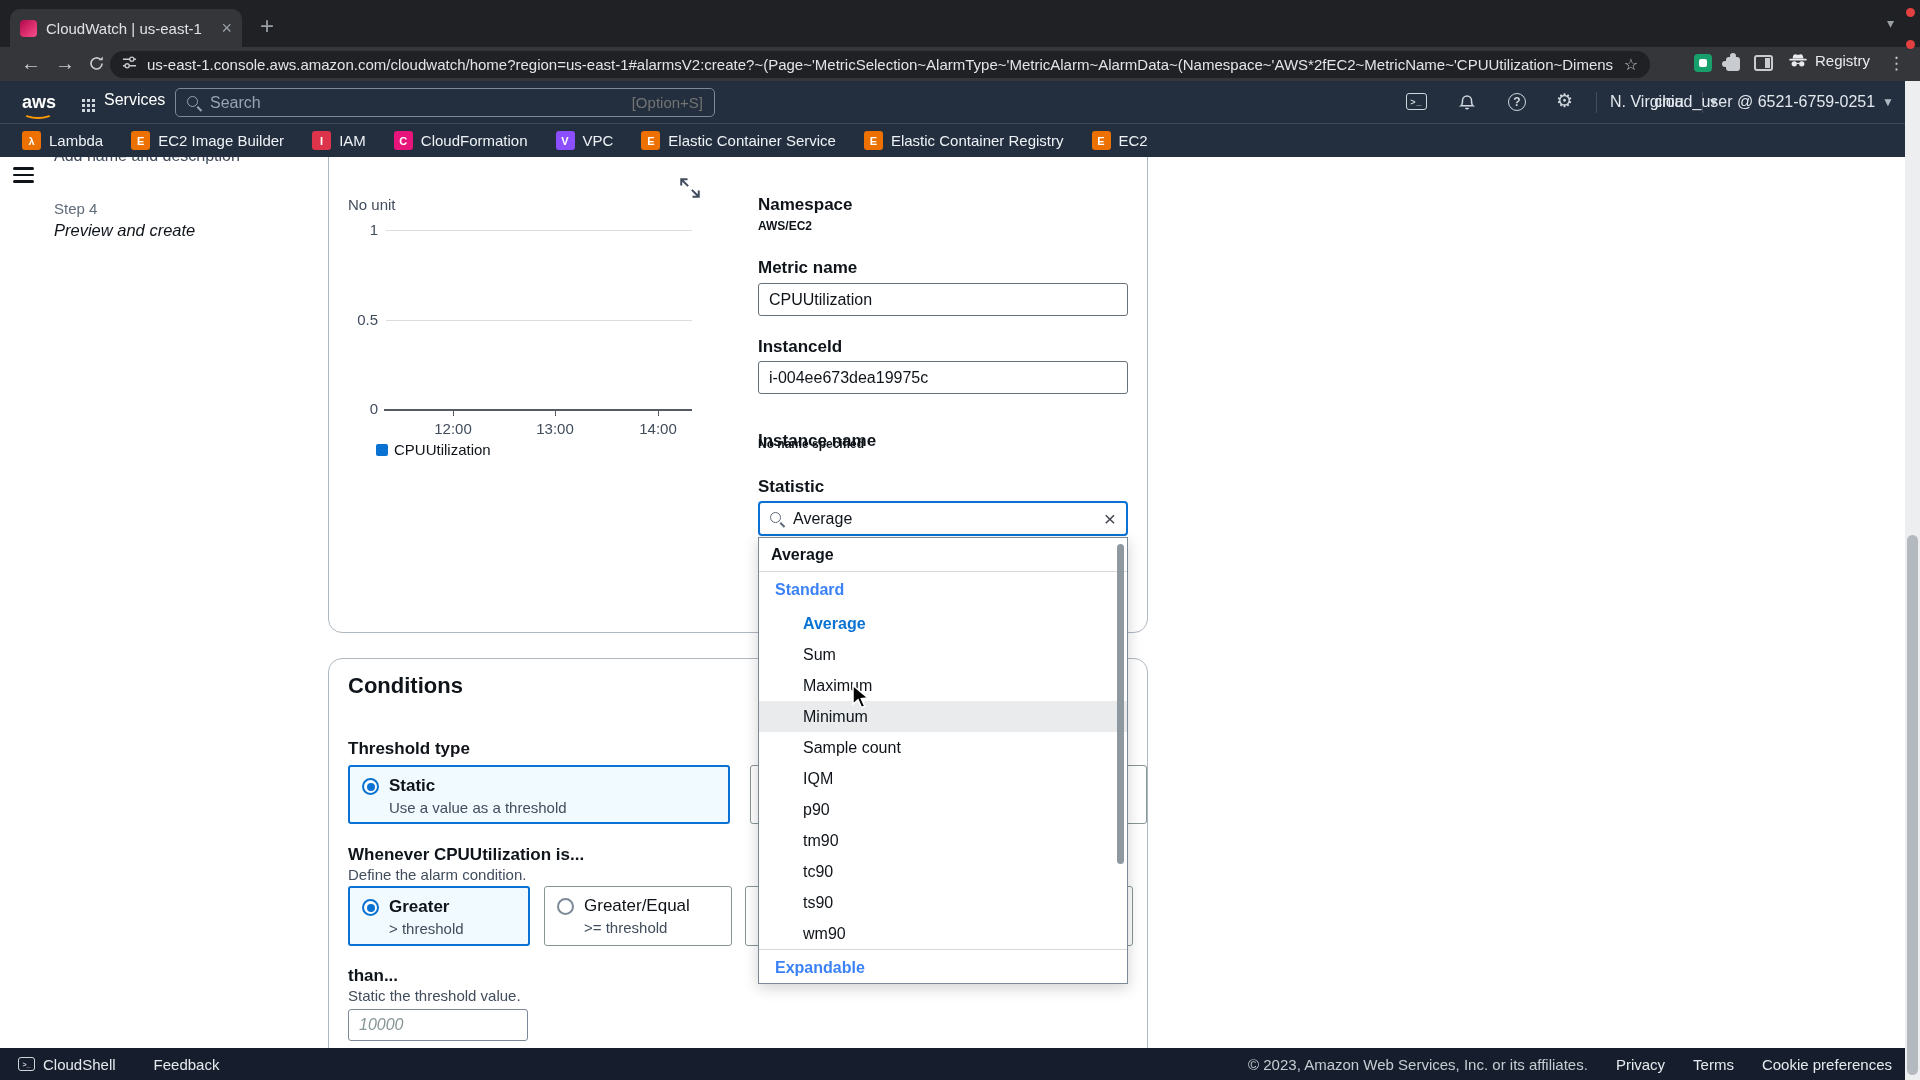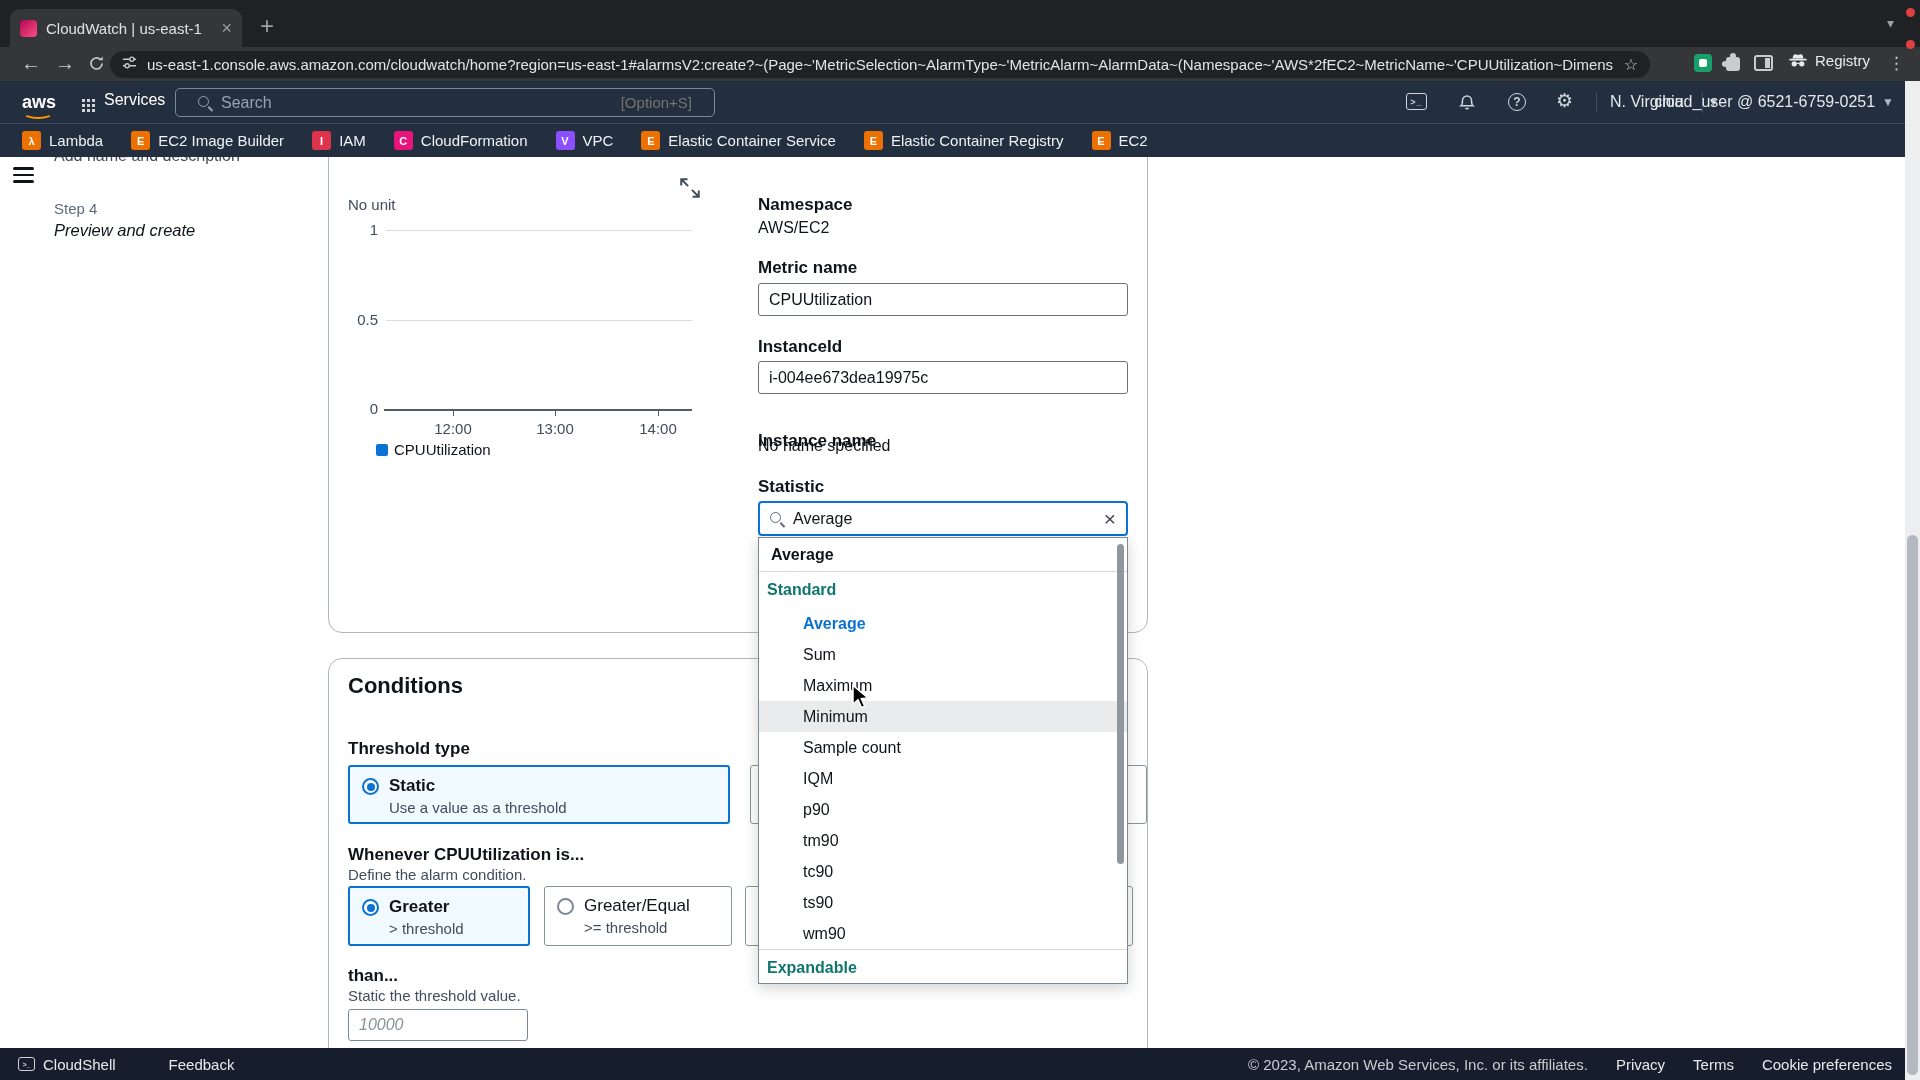--- a/index.html
+++ b/index.html
@@ -31,21 +31,21 @@
   .sidepanel::after { content:""; position:absolute; right:1px; top:1px; bottom:1px; width:5px; background:#c8ccd0; }
   .incog { position:absolute; left:1788px; top:52px; display:flex; align-items:center; gap:7px; color:#e8eaed; font-size:15px; z-index:16; }
   .kebab { position:absolute; left:1888px; top:53px; color:#c8ccd0; font-size:17px; z-index:16; }
 
   
   .awsnav { position:absolute; left:0; top:81px; width:1920px; height:43px; background:#232f3e; border-bottom:1px solid #3d4b5e; z-index:10; }
   .aws-logo { position:absolute; left:22px; top:92px; color:#fff; font-weight:700; font-size:18px; z-index:11; }
   .aws-logo::after { content:""; position:absolute; left:1px; right:3px; bottom:-6px; height:8px; border:2px solid transparent; border-bottom-color:#ff9900; border-radius:50%; }
   .services { position:absolute; left:82px; top:91px; display:flex; align-items:center; gap:9px; color:#fff; font-size:16px; z-index:11; }
   .grid9 { width:3px; height:3px; background:#cfd6dd; box-shadow:5px 0 #cfd6dd,10px 0 #cfd6dd,0 5px #cfd6dd,5px 5px #cfd6dd,10px 5px #cfd6dd,0 10px #cfd6dd,5px 10px #cfd6dd,10px 10px #cfd6dd; margin-right:10px; }
-  .nav-search { position:absolute; left:175px; top:88px; width:540px; height:29px; border:1px solid #7d8998; border-radius:5px; display:flex; align-items:center; padding:0 22px; gap:9px; z-index:11; }
+  .nav-search { position:absolute; left:175px; top:88px; width:540px; height:29px; border:1px solid #7d8998; border-radius:5px; display:flex; align-items:center; padding:0 11px; gap:9px; z-index:11; }
   .nav-search .ph { color:#95a3b2; font-size:16px; flex:1; }
   .nav-search .sc { color:#737373; font-size:15px; }
   .mag { width:14px; height:14px; position:relative; display:inline-block; flex:none; }
   .mag::before { content:""; position:absolute; left:0; top:0; width:9px; height:9px; border:1.7px solid #95a3b2; border-radius:50%; }
   .mag::after { content:""; position:absolute; left:10.5px; top:10.5px; width:6px; height:1.8px; background:#95a3b2; transform:rotate(45deg); transform-origin:0 0; }
   .mag.dark::before { border-color:#5f6b7a; } .mag.dark::after { background:#5f6b7a; }
   .nav-ico { position:absolute; top:93px; z-index:11; color:#cfd6dd; }
   .term { width:21px; height:17px; border:1.6px solid #cfd6dd; border-radius:3px; color:#cfd6dd; font-size:9px; font-weight:700; display:flex; align-items:center; justify-content:center; letter-spacing:1px; }
   .helpc { width:18px; height:18px; border:1.6px solid #cfd6dd; border-radius:50%; color:#cfd6dd; font-size:12px; font-weight:700; display:flex; align-items:center; justify-content:center; }
   .gearg { font-size:19px; line-height:1; }
@@ -64,38 +64,38 @@
   .burger div { height:2.5px; background:#0f141a; border-radius:2px; margin-bottom:4.2px; }
   .side-clipped { position:absolute; left:54px; top:147px; font-size:16px; color:#414d5c; z-index:1; }
   .step-label { position:absolute; left:54px; top:200px; font-size:15px; color:#5f6b7a; z-index:2; }
   .step-link { position:absolute; left:54px; top:221px; font-size:16.5px; color:#0f141a; z-index:2;font-style:italic; }
 
   
   .card { position:absolute; background:#fff; border:1px solid #b0b8bf; border-radius:14px; z-index:1; }
 
   
   .t15 { font-size:15px; color:#414d5c; }
-  .t16 { font-size:16px; color:#0f141a; }
+  .t16 { font-size:12px; color:#0f141a;font-weight:bold; }
   .lbl { font-size:17px; font-weight:700; color:#0f141a; }
   .gridline { position:absolute; border-top:1px solid #d9dde1; width:306px; z-index:2; }
   .axis { position:absolute; border-top:2px solid #545b64; width:308px; z-index:2; }
   .xtick { position:absolute; width:1px; height:6px; background:#545b64; z-index:2; }
   .legend-swatch { position:absolute; width:12px; height:12px; border-radius:2px; background:#0972d3; z-index:2; }
 
   
   .input { position:absolute; height:33px; border:1px solid #687078; border-radius:3px; background:#fff; font-family:"Liberation Sans",sans-serif; font-size:16px; color:#0f141a; padding:0 10px; z-index:2; }
   .input::placeholder { font-style:italic; color:#879596; }
 
   
   .combo { position:absolute; left:758px; top:501px; width:370px; height:35px; border:2px solid #0972d3; border-radius:4px; background:#fff; display:flex; align-items:center; padding:0 10px; gap:9px; z-index:6; }
   .combo .val { font-size:16px; color:#0f141a; }
   .combo .clear { margin-left:auto; font-size:21px; color:#424650; line-height:1; }
   .dropdown { position:absolute; left:758px; top:537px; width:370px; height:447px; background:#fff; border:1px solid #7d8998; box-shadow:0 4px 14px rgba(0,0,0,.18); z-index:6; }
   .dd-top { height:34px; line-height:34px; padding-left:12px; font-size:16px; font-weight:700; color:#0f141a; border-bottom:1px solid #d5dbdb; }
-  .dd-head { height:36px; line-height:36px; padding-left:8px; font-size:16px; font-weight:700; color:#0f766e; }
+  .dd-head { height:36px; line-height:36px; padding-left:16px; font-size:16px; font-weight:700; color:#3b82f6; }
   .dd-head.bt { border-top:1px solid #d5dbdb; }
   .dd-item { height:31px; line-height:31px; padding-left:44px; font-size:16px; color:#0f141a; }
   .dd-item.sel { color:#0972d3; font-weight:700; }
   .dd-item.hl { background:#e9ebed; }
   .dd-thumb { position:absolute; right:3px; top:6px; width:7px; height:320px; background:#90989f; border-radius:4px; }
 
   
   .tile { position:absolute; background:#fff; border:1px solid #879596; border-radius:3px; padding:9px 12px; display:flex; gap:10px; z-index:2; }
   .tile.sel { border:2px solid #0972d3; background:#f1faff; }
   .tcol { display:flex; flex-direction:column; gap:3px; }
@@ -338,21 +338,21 @@
   <div class="tile" style="left:745px;top:886px;width:187px;height:60px"></div>
   <div class="tile" style="left:946px;top:886px;width:187px;height:60px"></div>
 
   <span class="abs lbl" style="left:348px;top:966px;z-index:2">than...</span>
   <span class="abs t15" style="left:348px;top:987px;z-index:2">Static the threshold value.</span>
   <input class="input" style="left: 348px; top: 1009px; width: 180px; height: 32px; border-color: rgb(125, 137, 152);" placeholder="10000">
 
   <div class="footer">
     <span class="foot-term">&gt;_</span>
     <span>CloudShell</span>
-    <span style="margin-left:53px">Feedback</span>
+    <span style="margin-left:38px">Feedback</span>
     <span style="flex:1"></span>
     <span style="color:#c6ccd2">© 2023, Amazon Web Services, Inc. or its affiliates.</span>
     <span class="flink">Privacy</span>
     <span class="flink">Terms</span>
     <span class="flink" style="margin-right:10px">Cookie preferences</span>
   </div>
 
   <div class="page-sb">
     <span class="thumb"></span>
   </div>

